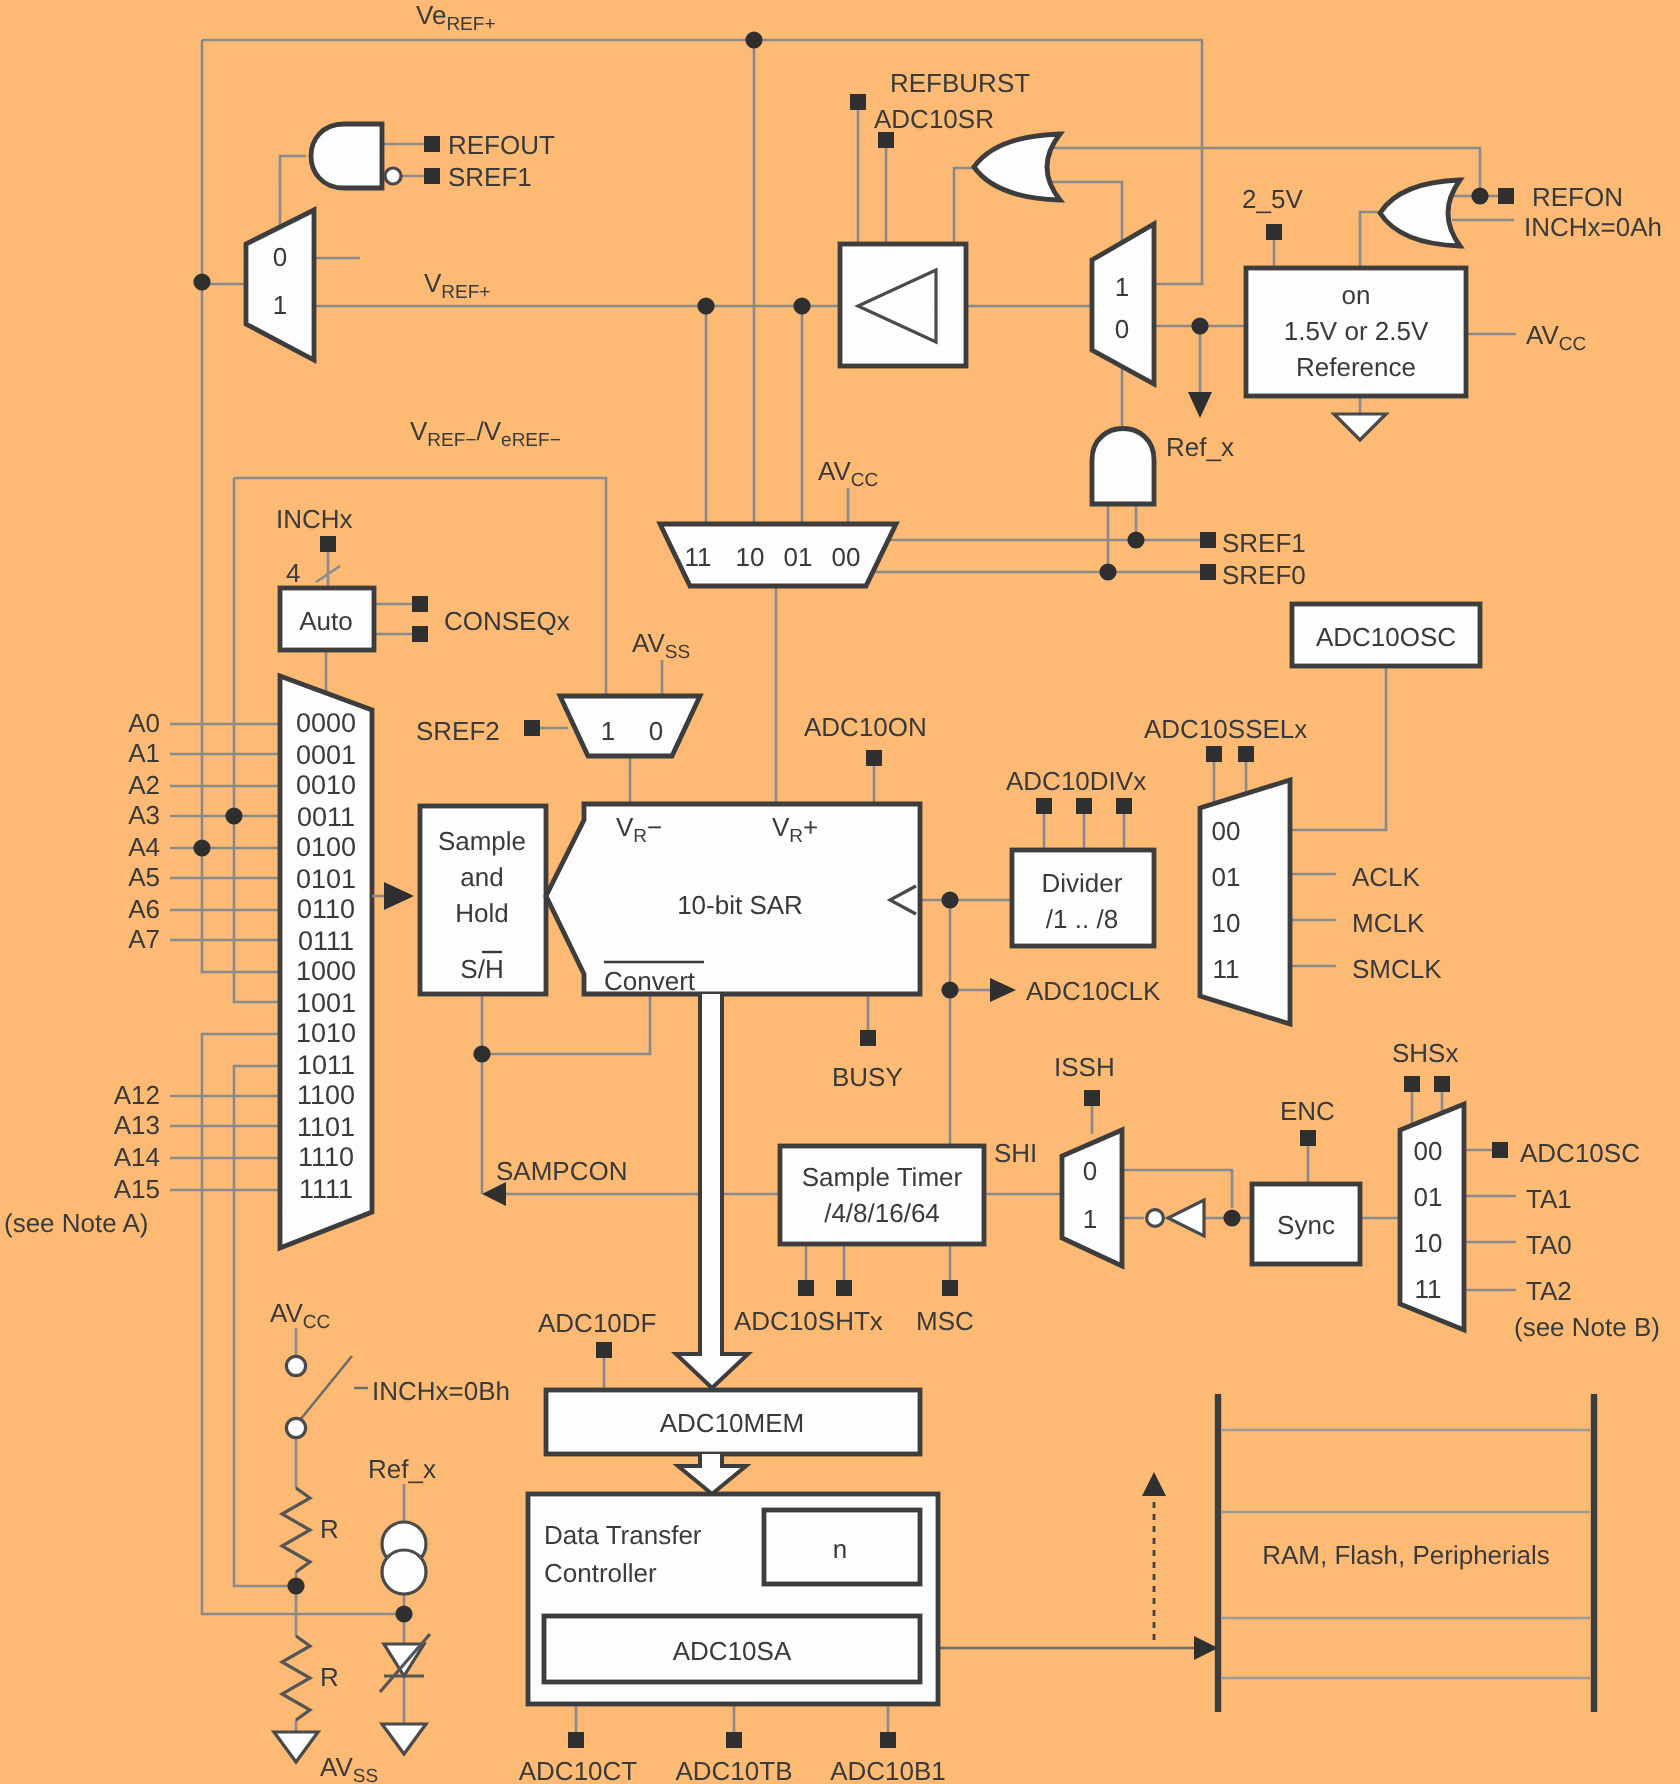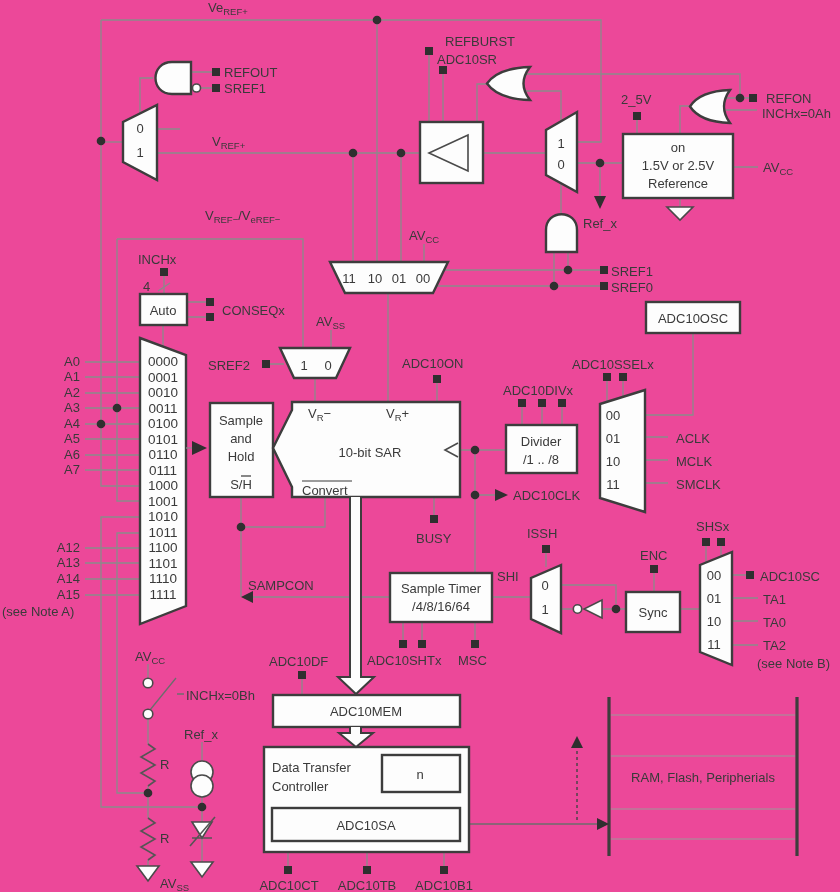--- a/index.html
+++ b/index.html
@@ -1,16 +1,16 @@
 <!DOCTYPE html>
 <html><head>
 <meta charset="utf-8">
 <style>
   html,body{margin:0;padding:0;background:#fff;}
-  #stage{position:relative;width:840px;height:892px;background:#ec4899;overflow:hidden;}
+  #stage{position:relative;width:840px;height:892px;background:#fdba74;overflow:hidden;}
   svg{position:absolute;left:0;top:0;}
   .t{font-family:"Liberation Sans",sans-serif;font-size:13px;fill:#3a3a3a;}
   .ts{font-size:9.5px;}
   .tc{text-anchor:middle;}
   .te{text-anchor:end;}
   .code{font-size:13.5px;}
   .wire{stroke:#8a8a8a;stroke-width:1.3;fill:none;}
   .wire2{stroke:#6d6d6d;stroke-width:1.3;fill:none;}
   .shape{stroke:#3d3d3d;stroke-width:2.4;fill:#fdfdfd;}
   .shapethin{stroke:#4a4a4a;stroke-width:1.6;fill:#fdfdfd;}

